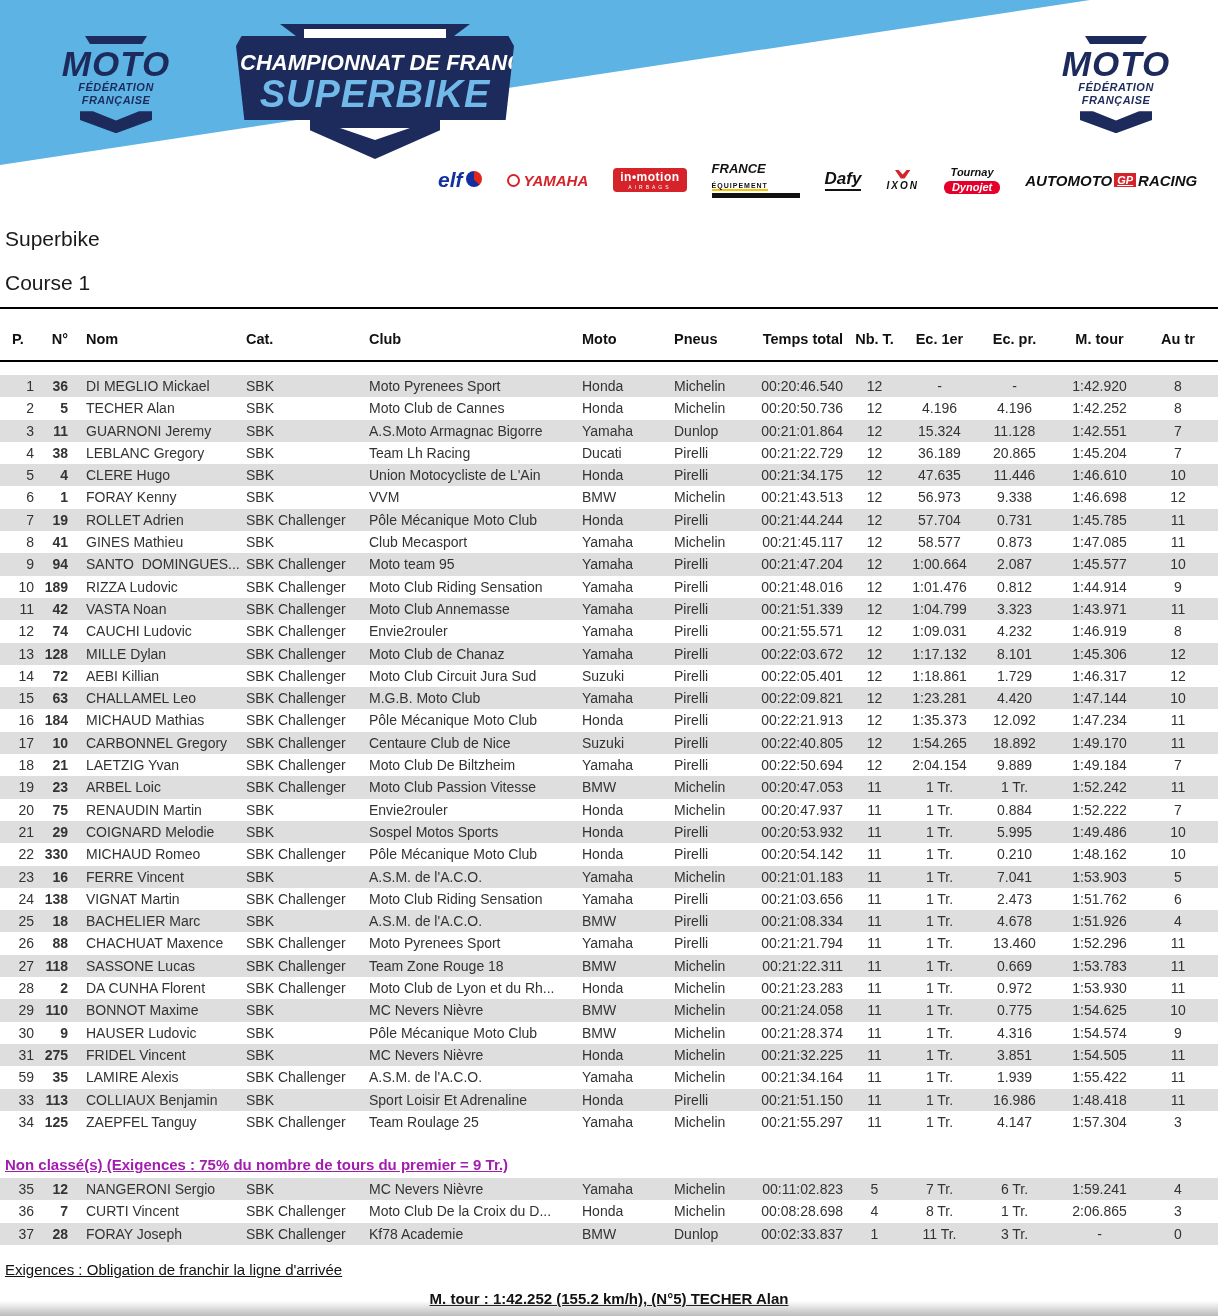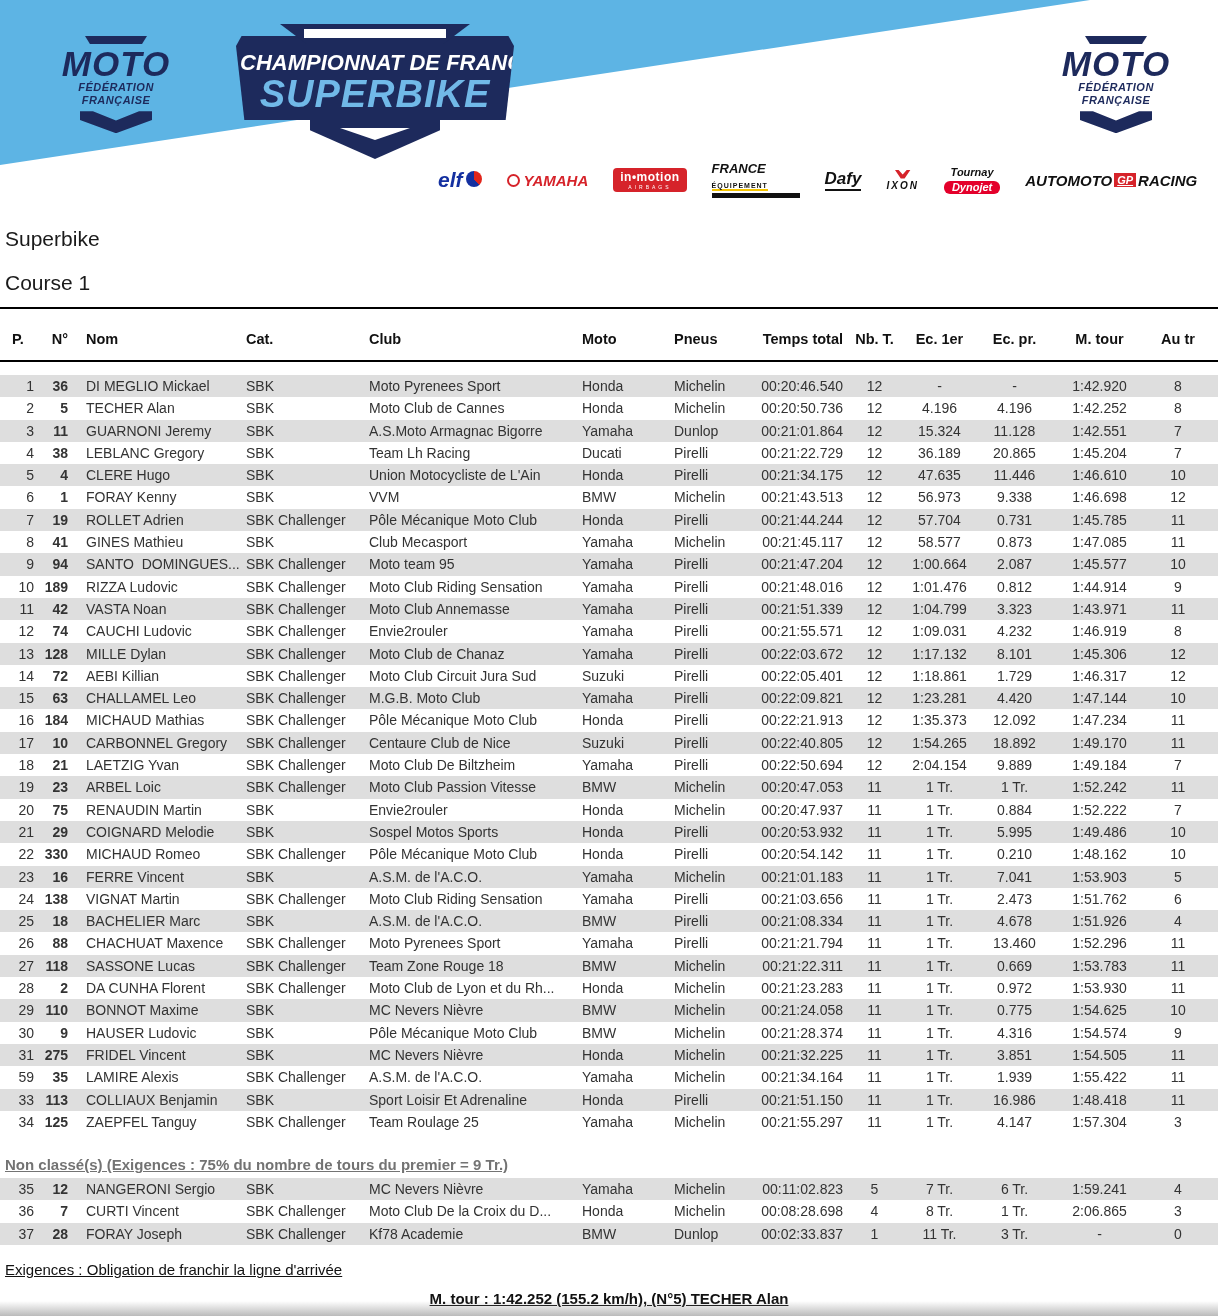--- a/index.html
+++ b/index.html
@@ -78,21 +78,21 @@
   .grid13 > :nth-child(9){ text-align:center; }
   .grid13 > :nth-child(10){ text-align:center; }
   .grid13 > :nth-child(11){ text-align:center; }
   .grid13 > :nth-child(12){ text-align:center; }
   .grid13 > :nth-child(13){ text-align:center; }
   .thead-row > div { font-weight:700; font-size:14.5px; color:#111; line-height:17px; white-space:nowrap; }
   .thead-row > :nth-child(1){ text-align:left; padding-left:6px; }
   .tbody { margin-top:13px; }
   .trow > div { height:22.3px; line-height:22.3px; font-size:14px; color:#333; white-space:nowrap; overflow:hidden; }
   .trow.stripe { background:#dedede; }
-  .nc-head { margin-top:22px; padding-left:5px; font-size:15px; font-weight:700; color:#737373;
+  .nc-head { margin-top:22px; padding-left:5px; font-size:15px; font-weight:700; color:#a21caf;
     text-decoration:underline; line-height:20px; }
   .nc-body { margin-top:3px; }
   .footer-req { margin-top:15px; padding-left:5px; font-size:15px; font-weight:400; color:#111;
     text-decoration:underline; line-height:20px; }
   .footer-lap { margin-top:9px; text-align:center; font-size:15px; font-weight:700; color:#111; line-height:20px; }
   .footer-lap span { text-decoration:underline; }
   .bottom-fade { position:absolute; bottom:0; left:0; width:100%; height:15px;
     background:linear-gradient(to bottom, rgba(150,150,150,0), rgba(130,130,130,.55)); }
 </style>
 </head>

